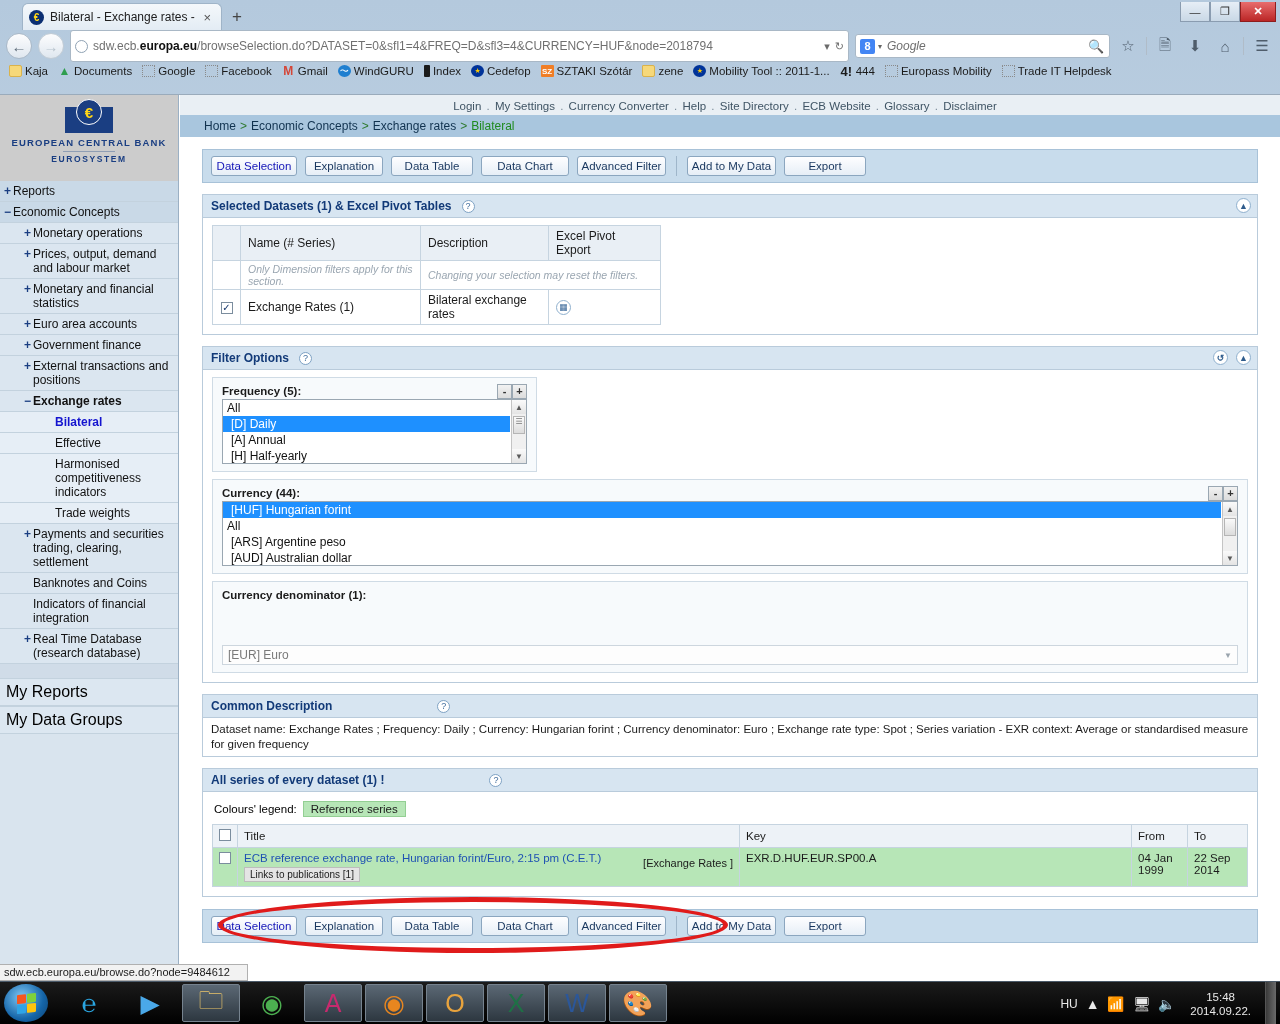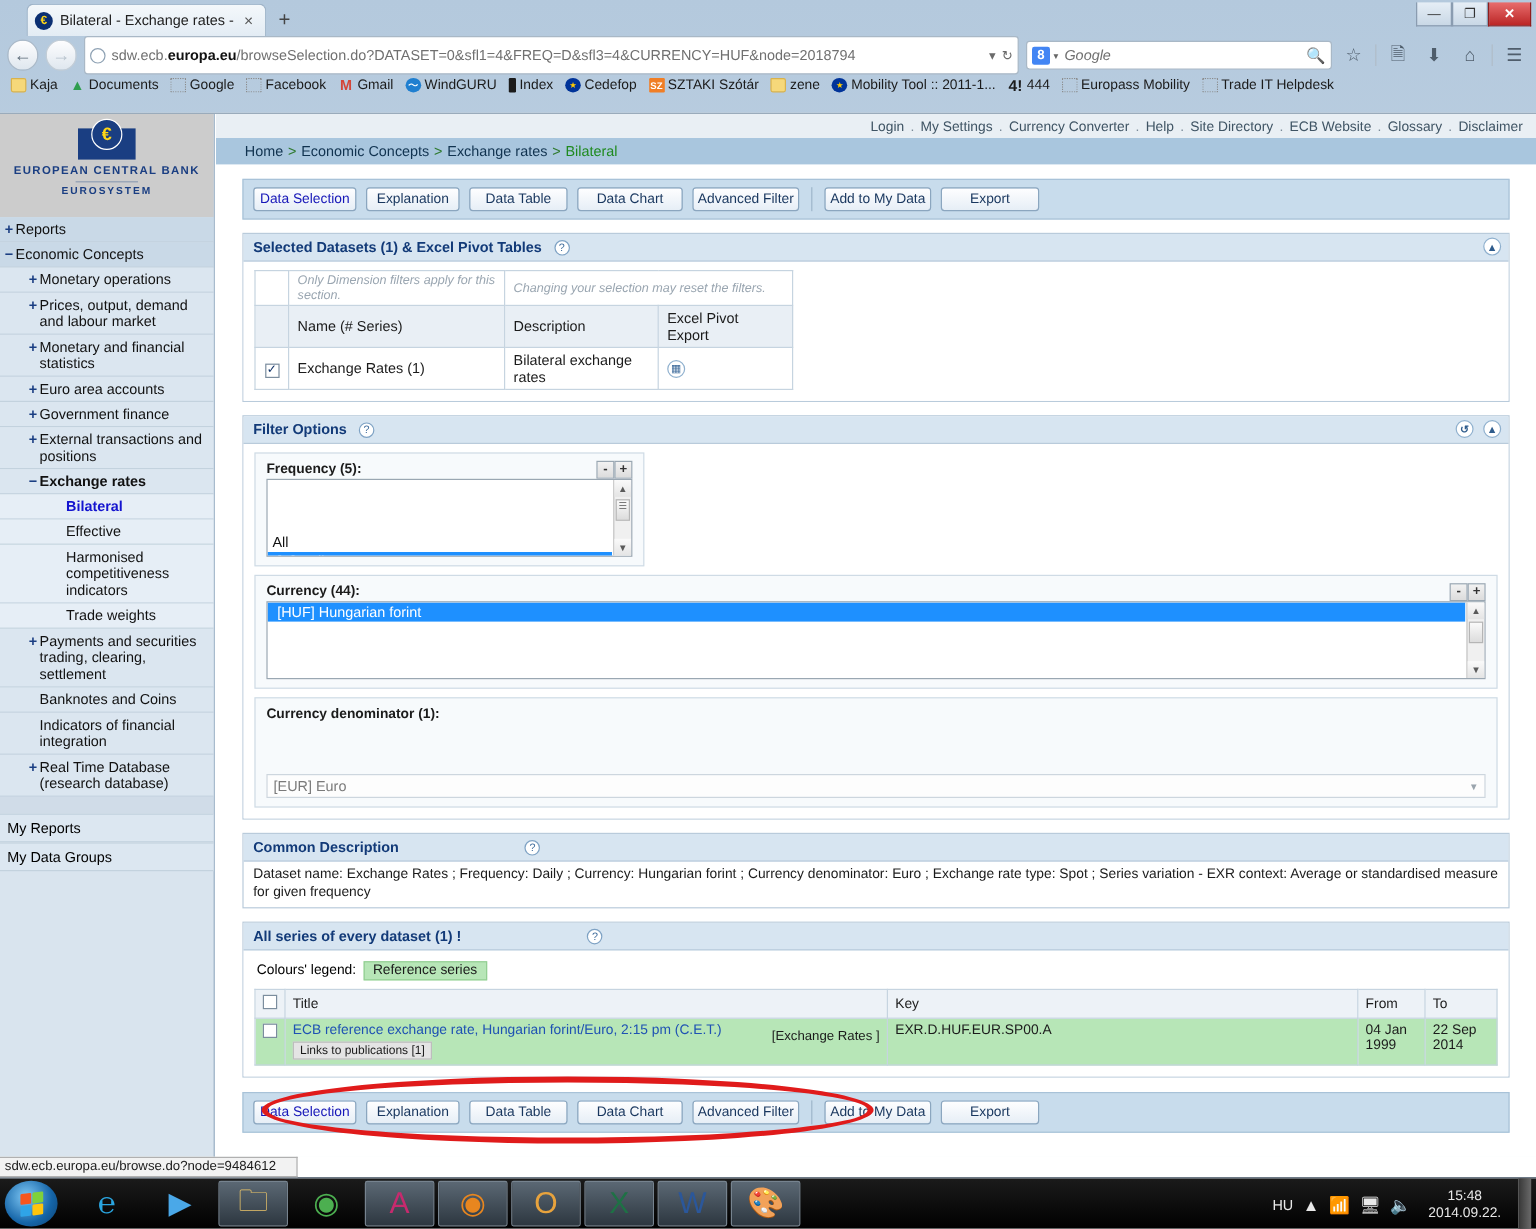--- a/index.html
+++ b/index.html
@@ -95,26 +95,26 @@
      border-bottom:1px solid #c3d2de; line-height:14px; }
   .tnode .tw { width:11px; flex:0 0 auto; text-align:center; color:#1a3e82; font-weight:bold; font-size:12px;}
   .tnode .tl { flex:1; }
   .lvl0 { background:#c9d9e7; padding-left:2px; }
   .lvl0 .tl { font-weight:normal; }
   .lvl1 { background:#dbe6f0; padding-left:22px; }
   .lvl2 { background:#e6eef6; padding-left:44px; }
   .tnode.sel .tl { color:#1414cf; font-weight:bold; }
   .lvl1.open > .tl { font-weight:bold; }
   .tree-gap { height:14px; background:#d0dce8; }
-  .tfoot { font-size:12px; padding:4px 6px; border-bottom:1px solid #c3d2de;
+  .tfoot { font-size:16px; padding:4px 6px; border-bottom:1px solid #c3d2de;
      border-top:1px solid #c3d2de; background:#dce7f1;}
 
   
   #main { position:absolute; left:180px; top:0; right:0; height:870px; background:#fff; }
-  .toplinks { text-align:right; font-size:11.5px; color:#3f5464; padding:5px 10px 3px 0;
+  .toplinks { text-align:center; font-size:11.5px; color:#3f5464; padding:5px 10px 3px 0;
      background:#e9eff4; }
   .toplinks span { padding:0 1px; }
   .toplinks .dot { color:#7b8b99; }
   .hdr { background:linear-gradient(to bottom,#ffffff,#eef3f7); padding:6px 0 8px 24px; position:relative;
      border-bottom:1px solid #c7d5e1;}
   .hdr h1 { margin:0; font-size:19px; color:#123a78; font-weight:bold; letter-spacing:-0.2px;}
   .hdr-search { position:absolute; right:14px; top:8px; display:flex; gap:5px; }
   .hdr-search input { width:205px; height:19px; font-size:11px; color:#8d9aa6;
      border:1px solid #b7c4d0; padding:0 4px; font-family:"Liberation Sans",sans-serif; background:#fff;}
   .hdr-search button { height:19px; font-size:11px; padding:0 7px; border:1px solid #8fa4b8;
@@ -161,21 +161,21 @@
 
   
   .fgroup { border:1px solid #cfdbe5; background:#f7fafc; padding:7px 9px; }
   .flabel { font-size:11.5px; font-weight:bold; color:#1b1b1b; margin-bottom:2px; position:relative;}
   .pmbtns { position:absolute; right:0; top:-1px; display:flex; }
   .pmb { width:15px;height:15px; border:1px solid #9aa7b2;
      background:linear-gradient(to bottom,#f2f2f2,#dcdcdc); font-size:11px; color:#333;
      display:flex; align-items:center; justify-content:center; line-height:1;}
   .lbox { border:1px solid #9aa7b2; background:#fff; position:relative; overflow:hidden;}
   .lrow { font-size:12px; padding:1px 4px 1px 8px; color:#111; white-space:nowrap;}
-  .lrow.all { padding-left:4px;margin-top:44px; }
+  .lrow.all { padding-left:4px; }
   .lrow.sel { background:#1e90ff; color:#fff; }
   .sbar { position:absolute; right:0; top:0; bottom:0; width:15px; background:#f0f0f0;
      border-left:1px solid #c4c4c4; }
   .sbtn { height:14px; font-size:8px; color:#5a5a5a; display:flex; align-items:center;
      justify-content:center; background:linear-gradient(to bottom,#fafafa,#e4e4e4);}
   .sthumb { position:absolute; left:1px; right:1px; background:linear-gradient(to bottom,#fafafa,#dcdcdc);
      border:1px solid #b5b5b5; font-size:8px; color:#7a7a7a; text-align:center;}
   .selbox { border:1px solid #cdd6de; background:#fdfdfd; font-size:12px; color:#7a7a7a;
      padding:2px 5px; display:flex; align-items:center;margin-top:44px; }
   .selbox .car { margin-left:auto; font-size:8px; color:#9aa4ad;}
@@ -442,29 +442,29 @@
             <span>Selected Datasets (1) &amp; Excel Pivot Tables</span>
             <span class="qmark">?</span>
             <span class="hd-ctrl">
               <span class="circ-ico">▲</span>
             </span>
           </div>
           <div class="panel-bd">
             <table class="ds">
               <tbody>
                   <tr>
-                <td class="note">&nbsp;</td>
-                <td class="note">Only Dimension filters apply for this section.</td>
-                <td class="note" colspan="2">Changing your selection may reset the filters.</td>
-              </tr>
-              <tr>
                 <th style="width:28px">&nbsp;</th>
                 <th style="width:180px">Name (# Series)</th>
                 <th style="width:128px">Description</th>
                 <th style="width:112px">Excel Pivot Export</th>
+              </tr>
+              <tr>
+                <td class="note">&nbsp;</td>
+                <td class="note">Only Dimension filters apply for this section.</td>
+                <td class="note" colspan="2">Changing your selection may reset the filters.</td>
               </tr>
               <tr>
                 <td style="text-align:center"><span class="cbx">✓</span></td>
                 <td>Exchange Rates   (1)</td>
                 <td>Bilateral exchange rates</td>
                 <td>
                       <span class="pivot-ico">▦</span>
                     </td>
               </tr>
             </tbody>

